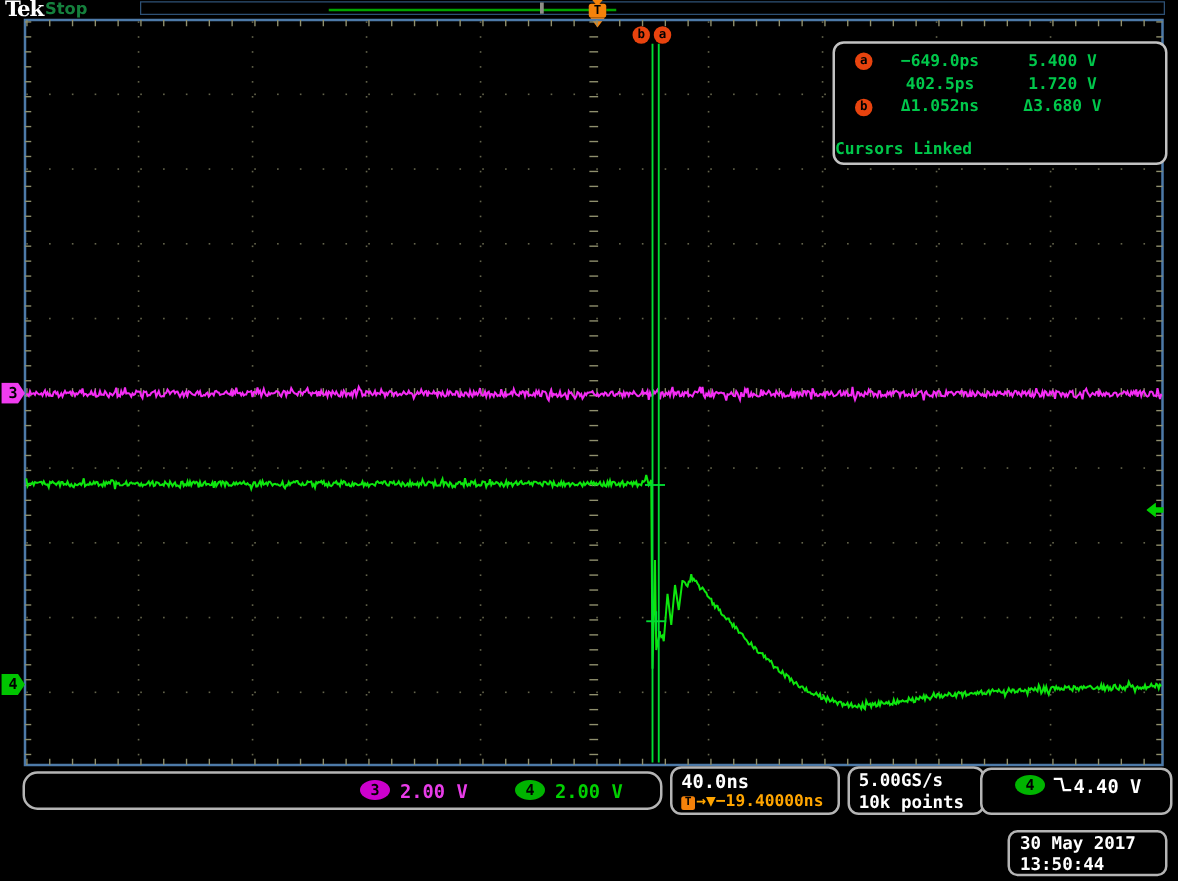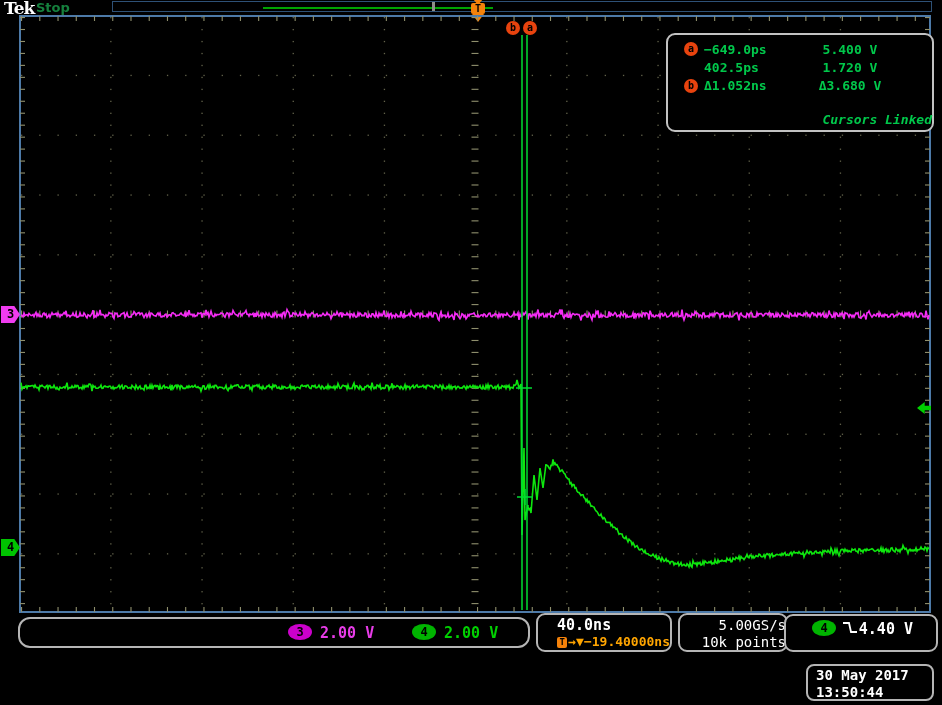--- a/index.html
+++ b/index.html
@@ -36,39 +36,39 @@
   .cursor-bubble{position:absolute;width:14px;height:14px;border-radius:50%;background:#e8430e;color:#000;
                  font-size:10px;font-weight:bold;text-align:center;line-height:14px;z-index:5;}
   #cursor-b-bubble{left:506px;top:21px;}
   #cursor-a-bubble{left:523px;top:21px;}
   
   #readout-box{position:absolute;left:666px;top:33px;width:264px;height:95px;background:#000;
                border:2px solid #c2c2c2;border-radius:9px;z-index:6;color:#00c84b;font-size:13px;font-weight:bold;}
   .ro-row{position:absolute;left:0;width:100%;height:15px;}
   .ro-bubble{position:absolute;left:16px;top:0px;width:14px;height:14px;border-radius:50%;background:#e8430e;
              color:#000;font-size:10px;text-align:center;line-height:14px;}
-  .ro-col1{position:absolute;left:36px;width:96px;text-align:left;}
+  .ro-col1{position:absolute;left:36px;width:96px;text-align:center;}
   .ro-col2{position:absolute;right:22px;width:120px;text-align:center;}
-  #ro-footer{position:absolute;left:0;top:77px;width:100%;text-align:right;font-style:italic;}
+  #ro-footer{position:absolute;left:0;top:77px;width:100%;text-align:left;}
   
   .bbox{position:absolute;background:#000;border:2px solid #b5b5b5;border-radius:12px;box-sizing:border-box;}
   #box-ch{left:18px;top:617px;width:512px;height:31px;}
   .badge{position:absolute;width:24px;height:16px;border-radius:50%;color:#000;font-size:12px;font-weight:bold;
          text-align:center;line-height:16px;top:5px;}
   #badge-ch3{left:268px;background:#cc00cc;}
   #txt-ch3{position:absolute;left:300px;top:5px;color:#e83ce8;font-size:15px;font-weight:bold;}
   #badge-ch4{left:392px;background:#00b400;}
   #txt-ch4{position:absolute;left:424px;top:5px;color:#00d000;font-size:15px;font-weight:bold;}
-  #box-horiz{left:536px;top:613px;width:136px;height:39px;border-radius:9px;padding:2px 0 0 19px;}
+  #box-horiz{left:536px;top:613px;width:136px;height:39px;border-radius:9px;padding:2px 0 0 7px;}
   #horiz-scale{color:#fff;font-size:15px;font-weight:bold;line-height:17px;}
   #horiz-delay{color:#ffa500;font-size:13px;font-weight:bold;line-height:16px;display:flex;align-items:center;}
   #trig-t-icon{display:inline-block;width:11px;height:11px;background:#f5820a;color:#000;border-radius:2px;
                font-size:9px;font-weight:bold;text-align:center;line-height:11px;margin-right:1px;}
   #box-acq{left:678px;top:613px;width:110px;height:39px;border-radius:9px;padding:2px 0 0 7px;color:#fff;
-           font-size:14px;font-weight:normal;text-align:right;}
+           font-size:14px;font-weight:bold;}
   #box-acq div{line-height:17px;}
   #box-trig{left:784px;top:614px;width:154px;height:38px;border-radius:9px;}
   #badge-trig{left:26px;top:4px;background:#00b400;}
   #trig-slope-icon{position:absolute;left:56px;top:5px;}
   #txt-trig-level{position:absolute;right:23px;top:4px;color:#fff;font-size:15px;font-weight:bold;}
   #box-date{left:806px;top:664px;width:128px;height:37px;border-radius:8px;padding:1px 0 0 8px;color:#fff;
             font-size:14px;font-weight:bold;}
   #box-date div{line-height:17px;}
 </style>
 </head>

